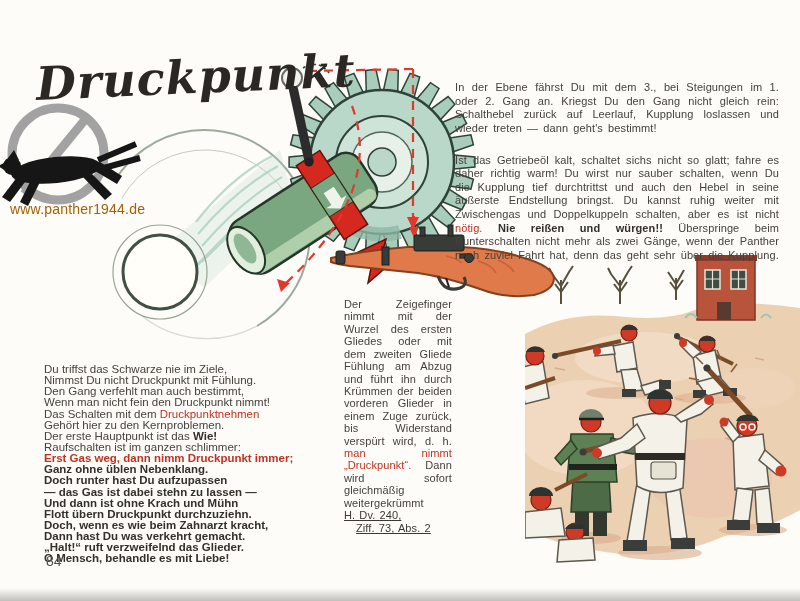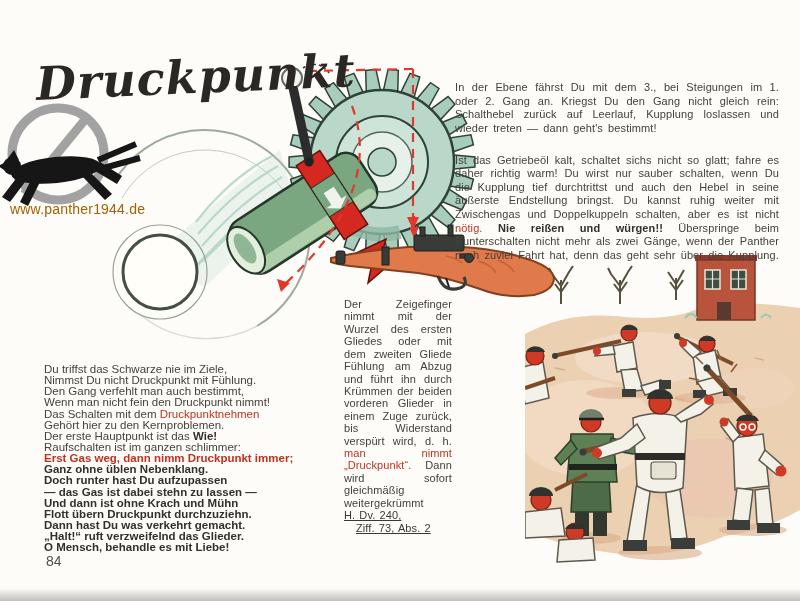--- a/index.html
+++ b/index.html
@@ -334,20 +334,21 @@
       <div class="poem-line"><span class="seg-plain">Das Schalten mit dem </span><span class="seg-red">Druckpunktnehmen</span></div>
       <div class="poem-line"><span class="seg-plain">Gehört hier zu den Kernproblemen.</span></div>
       <div class="poem-line"><span class="seg-plain">Der erste Hauptpunkt ist das </span><span class="seg-bold">Wie!</span></div>
       <div class="poem-line"><span class="seg-plain">Raufschalten ist im ganzen schlimmer:</span></div>
       <div class="poem-line"><span class="seg-redbold">Erst Gas weg, dann nimm Druckpunkt immer;</span></div>
       <div class="poem-line"><span class="seg-bold">Ganz ohne üblen Nebenklang.</span></div>
       <div class="poem-line"><span class="seg-bold">Doch runter hast Du aufzupassen</span></div>
       <div class="poem-line"><span class="seg-bold">— das Gas ist dabei stehn zu lassen —</span></div>
       <div class="poem-line"><span class="seg-bold">Und dann ist ohne Krach und Mühn</span></div>
       <div class="poem-line"><span class="seg-bold">Flott übern Druckpunkt durchzuziehn.</span></div>
+      <div class="poem-line"><span class="seg-bold">Doch, wenn es wie beim Zahnarzt kracht,</span></div>
       <div class="poem-line"><span class="seg-bold">Dann hast Du was verkehrt gemacht.</span></div>
       <div class="poem-line"><span class="seg-bold">„Halt!“ ruft verzweifelnd das Glieder.</span></div>
       <div class="poem-line"><span class="seg-bold">O Mensch, behandle es mit Liebe!</span></div>
     </div>
 
   <div class="col-finger body-text">
     <p><span class="seg-plain">Der Zeigefinger nimmt mit der Wurzel des ersten Gliedes oder mit dem zweiten Gliede Fühlung am Abzug und führt ihn durch Krümmen der beiden vorderen Glieder in einem Zuge zurück, bis Widerstand verspürt wird, d. h. </span><span class="seg-red">man nimmt „Druckpunkt“.</span><span class="seg-plain"> Dann wird sofort gleichmäßig weitergekrümmt</span></p>
     <div class="citation">
       <div>H. Dv. 240,</div>
       <div class="cit2">Ziff. 73, Abs. 2</div>

